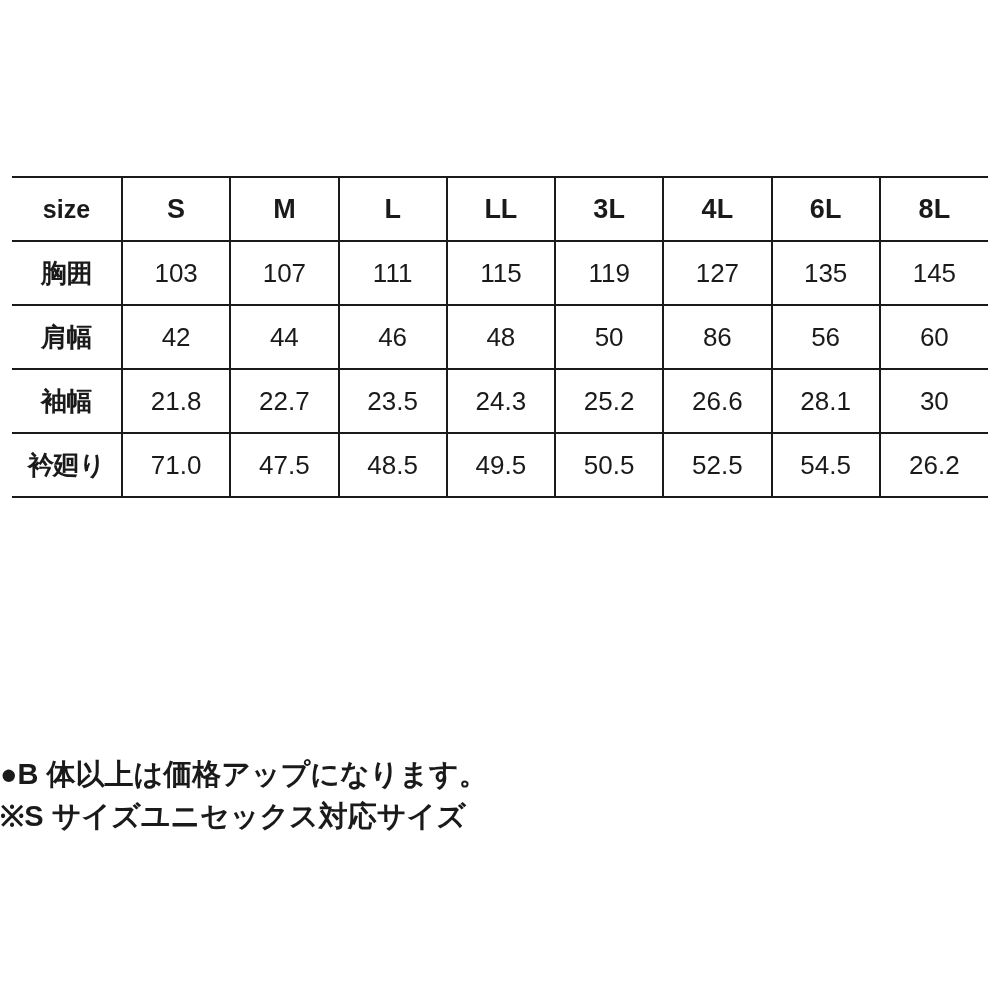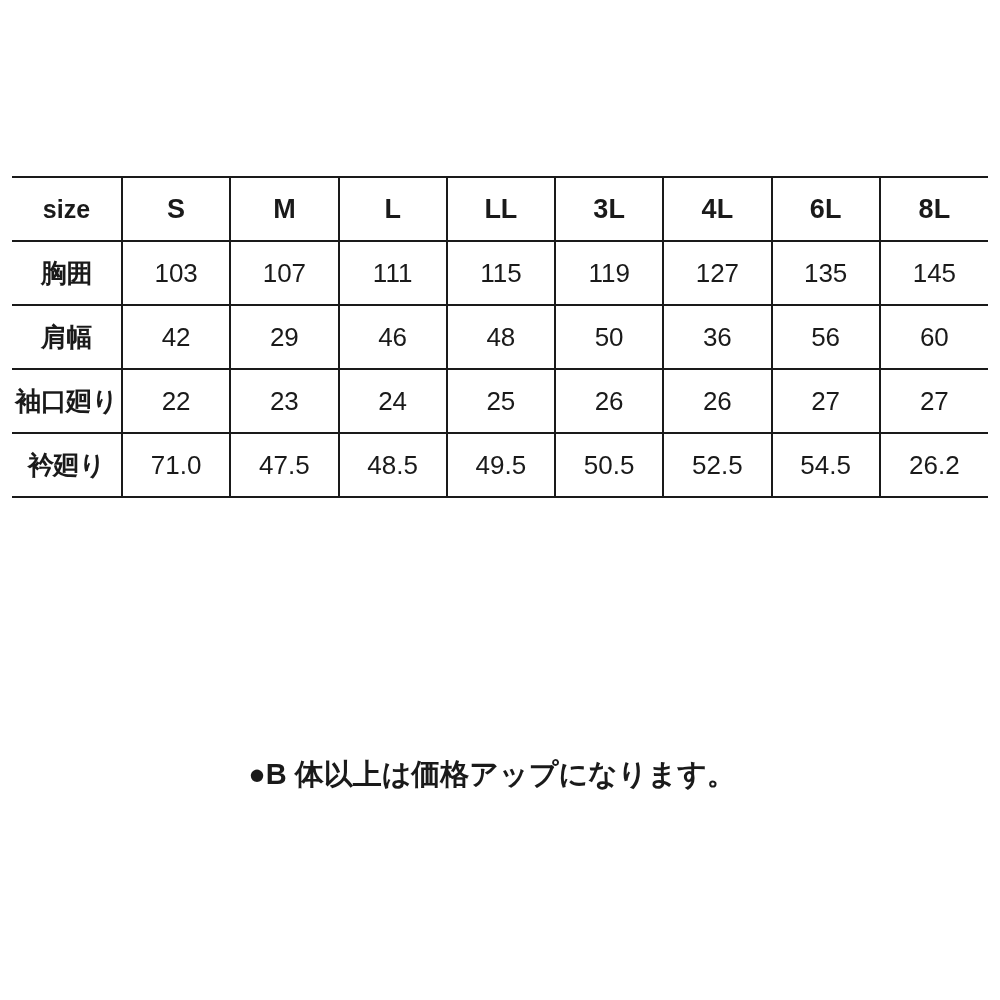--- a/index.html
+++ b/index.html
@@ -64,21 +64,21 @@
   }
   #size-table tbody td {
     font-weight: normal;
     font-size: 26px;
   }
   .notes {
     position: absolute;
     left: 0;
     top: 745px;
     width: 992px;
-    text-align: center;
+    text-align: left;
     padding-right: 8px;
     box-sizing: border-box;
   }
   .note-line {
     font-size: 29px;
     font-weight: bold;
     line-height: 1.45;
     color: #1a1a1a;
     white-space: nowrap;
   }
@@ -121,50 +121,51 @@
         <td>111</td>
         <td>115</td>
         <td>119</td>
         <td>127</td>
         <td>135</td>
         <td>145</td>
       </tr>
       <tr>
         <th class="rowhead-cell">肩幅</th>
         <td>42</td>
-        <td>29</td>
+        <td>44</td>
         <td>46</td>
         <td>48</td>
         <td>50</td>
-        <td>36</td>
+        <td>86</td>
         <td>56</td>
         <td>60</td>
       </tr>
       <tr>
-        <th class="rowhead-cell">袖口廻り</th>
-        <td>22</td>
-        <td>23</td>
-        <td>24</td>
-        <td>25</td>
-        <td>26</td>
-        <td>26</td>
-        <td>27</td>
-        <td>27</td>
+        <th class="rowhead-cell">袖幅</th>
+        <td>21.8</td>
+        <td>22.7</td>
+        <td>23.5</td>
+        <td>24.3</td>
+        <td>25.2</td>
+        <td>26.6</td>
+        <td>28.1</td>
+        <td>30</td>
       </tr>
       <tr>
         <th class="rowhead-cell">衿廻り</th>
         <td>71.0</td>
         <td>47.5</td>
         <td>48.5</td>
         <td>49.5</td>
         <td>50.5</td>
         <td>52.5</td>
         <td>54.5</td>
         <td>26.2</td>
       </tr>
     </tbody>
   </table>
 
   <div class="notes">
     <div class="note-line">●B 体以上は価格アップになります。</div>
+    <div class="note-line">※S サイズユニセックス対応サイズ</div>
   </div>
 
 </div>
 
 </body></html>

